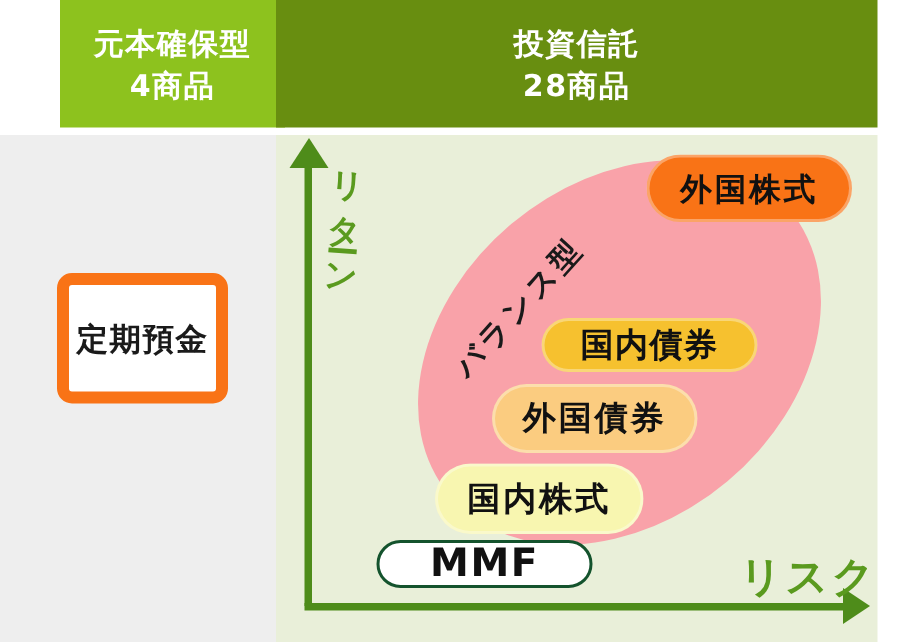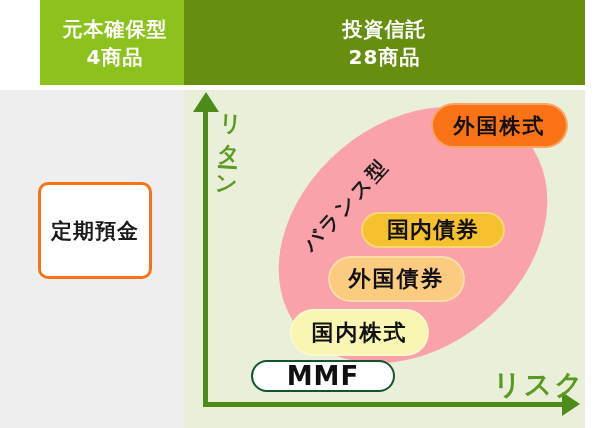--- a/index.html
+++ b/index.html
@@ -28,23 +28,23 @@
     font-size: 20px; line-height: 28px;
     letter-spacing: 1px;
   }
   .header-left { background: #8dc21e; margin-left: 40px; }
   .body-left {
     position: absolute; left: 0; top: 90px; right: 0; bottom: 0;
     background: #eeeeee;
   }
   .deposit-box {
     position: absolute; left: 38px; top: 92px;
-    width: 114px; height: 97px;
+    width: 114px; height: 87px;
     background: #ffffff;
-    border: 3px solid #f97316;
+    border: 8px solid #f97316;
     border-radius: 10px;
     display: flex; align-items: center; justify-content: center;
     font-size: 21px; font-weight: bold; color: #1a1a1a;
     letter-spacing: 1px;
   }
 
   
   .col-right {
     position: absolute; left: 184px; top: 0;
     width: 401px; height: 428px;

